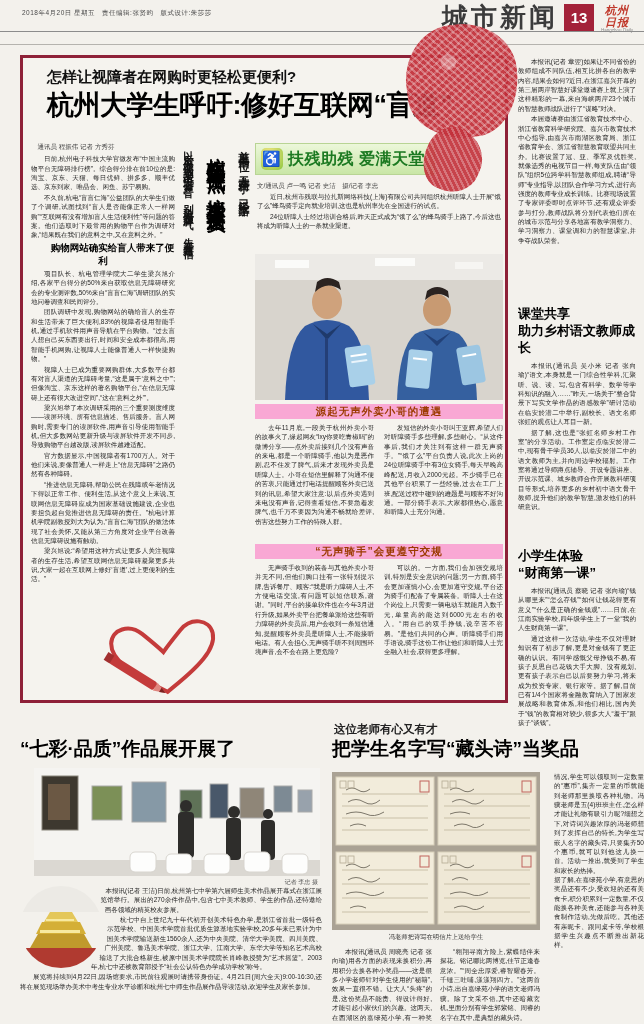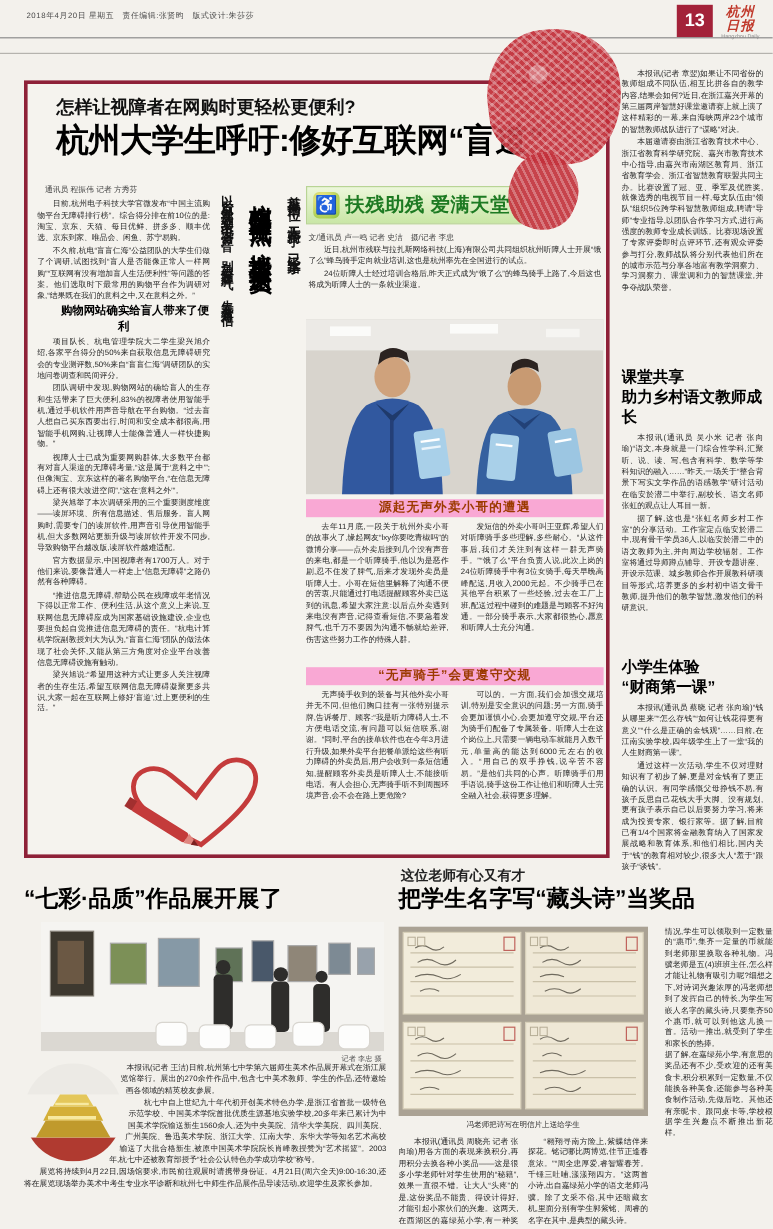--- a/index.html
+++ b/index.html
@@ -12,21 +12,21 @@
   .section-name{font-size:26px;font-weight:bold;color:#3b3b3b;letter-spacing:3px;line-height:30px;}
   .pagebox{width:30px;height:27px;background:#a32239;color:#fff;font-size:15px;font-weight:bold;
            display:flex;align-items:center;justify-content:center;margin-top:2px;}
   .paperlogo{width:34px;text-align:center;margin-top:2px;}
   .paperlogo .cn{font-size:11px;font-weight:bold;color:#c0392b;line-height:12px;letter-spacing:1px;font-style:italic;}
   .paperlogo .en{font-size:4.5px;color:#8a8a8a;}
   .rule-a{left:0;top:31px;width:644px;height:1px;background:#8c8c8c;}
   .rule-b{left:0;top:44px;width:644px;height:1px;background:#b5b3ae;}
   
   .mainbox{left:20px;top:55px;width:488px;height:648px;border:3px solid #8e2138;
-           box-sizing:border-box;background:#f5f3ee;margin-top:12px;}
+           box-sizing:border-box;background:#f5f3ee;}
   .kicker{left:24px;top:10px;font-size:15px;font-weight:bold;color:#111;}
   .headline{left:24px;top:29px;font-size:27px;font-weight:900;color:#000;letter-spacing:-.5px;white-space:nowrap;}
   .t{font-size:6.5px;line-height:1.44;text-align:justify;color:#262626;}
   .t p{margin:0 0 1px;text-indent:2em;}
   .pre{white-space:pre-line;}
   .byl{font-size:6.5px;color:#444;margin:0 0 3px;text-indent:1em;}
   .subhead-l{font-size:9.5px;font-weight:bold;text-align:center;color:#000;margin:5px 0 4px;text-indent:0;}
   .leftcol{left:8px;top:84px;width:144px;height:552px;overflow:hidden;}
   
   .vstrip{left:156px;top:84px;width:72px;height:556px;writing-mode:vertical-rl;text-orientation:upright;overflow:hidden;}
@@ -83,20 +83,21 @@
   .br-row{position:absolute;left:0;top:231px;width:208px;height:75px;display:flex;gap:8px;overflow:hidden;}
   .br-col{width:100px;height:100%;overflow:hidden;}
 </style>
 </head>
 <body>
 
 <div>
 
   <div class="abs dateline">2018年4月20日 星期五　责任编辑:张贤昀　版式设计:朱莎莎</div>
   <div class="abs masthead">
+    <span class="section-name">城市新闻</span>
     <span class="pagebox">13</span>
     <span class="paperlogo">
       <div class="cn">杭州日报</div>
       <div class="en">Hangzhou Daily</div>
     </span>
   </div>
   <div class="abs rule-a"></div>
   <div class="abs rule-b"></div>
 
   <section class="abs mainbox">

